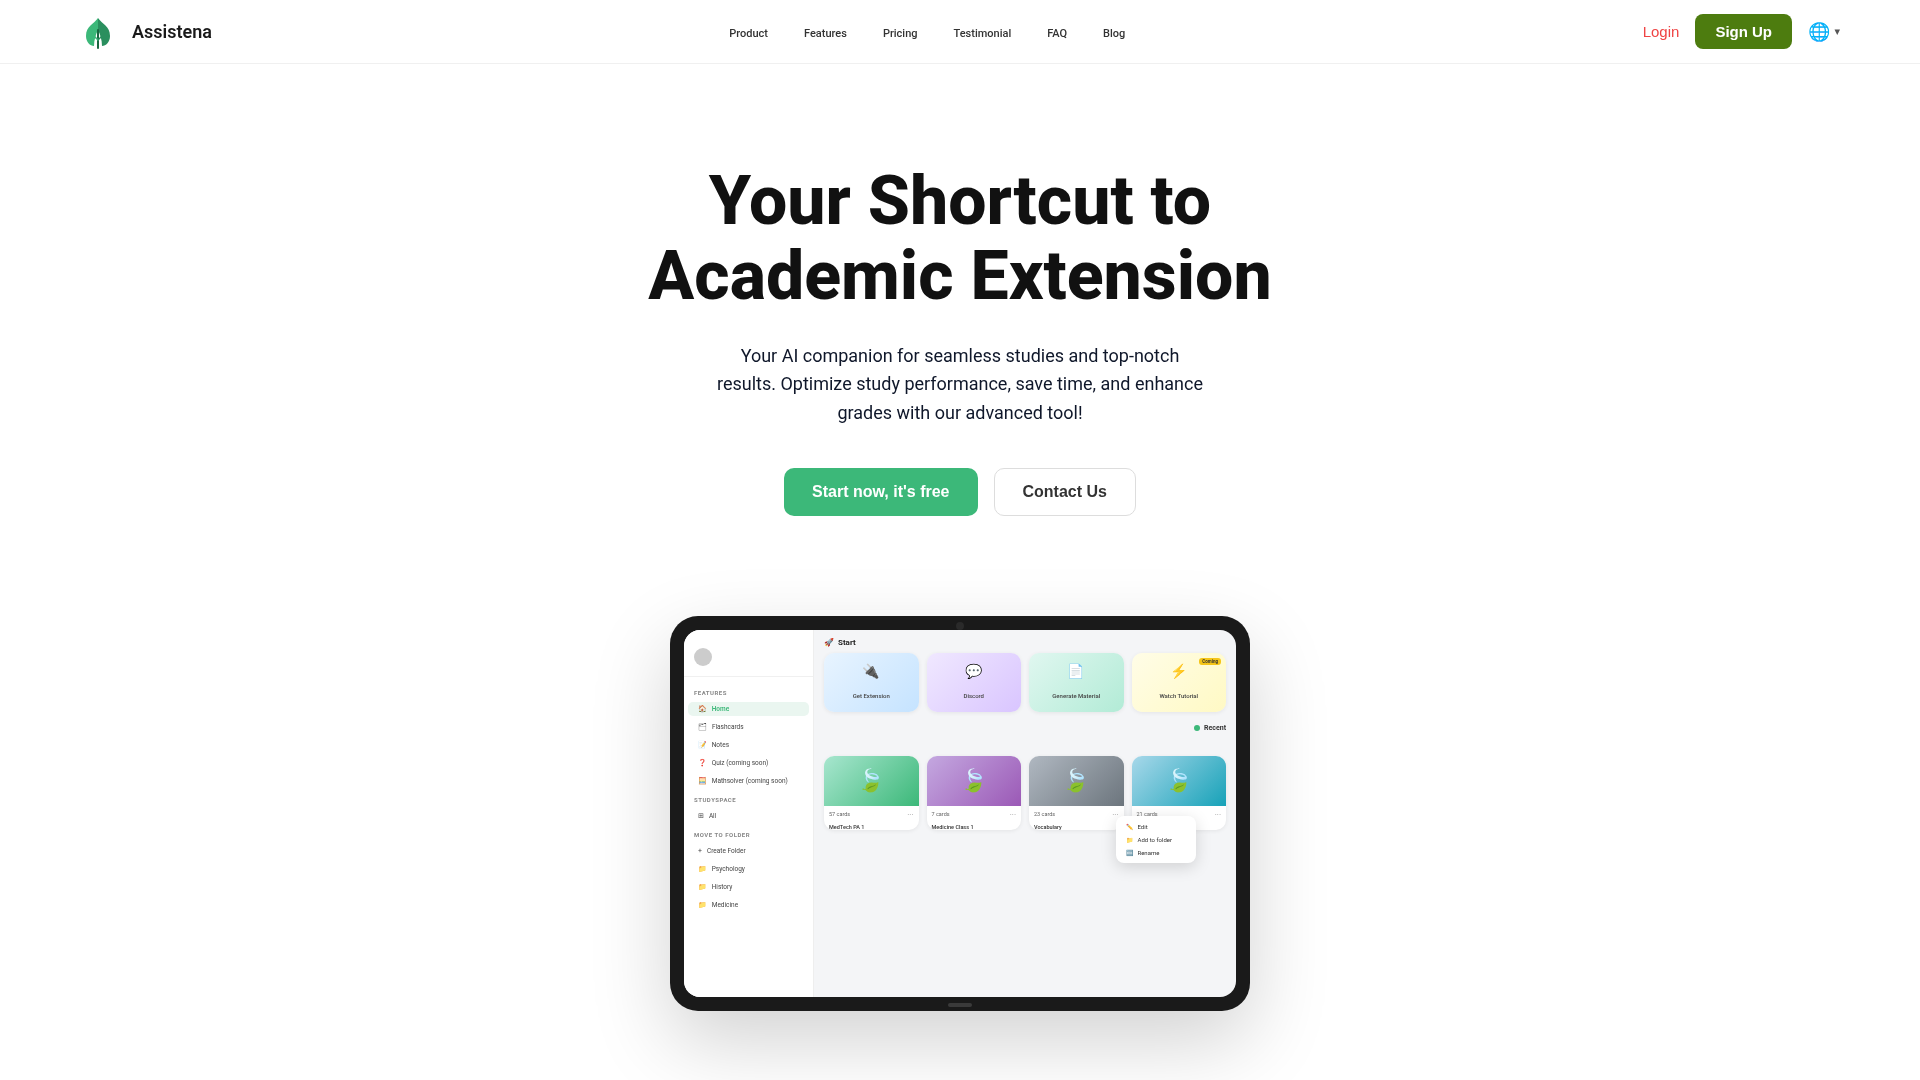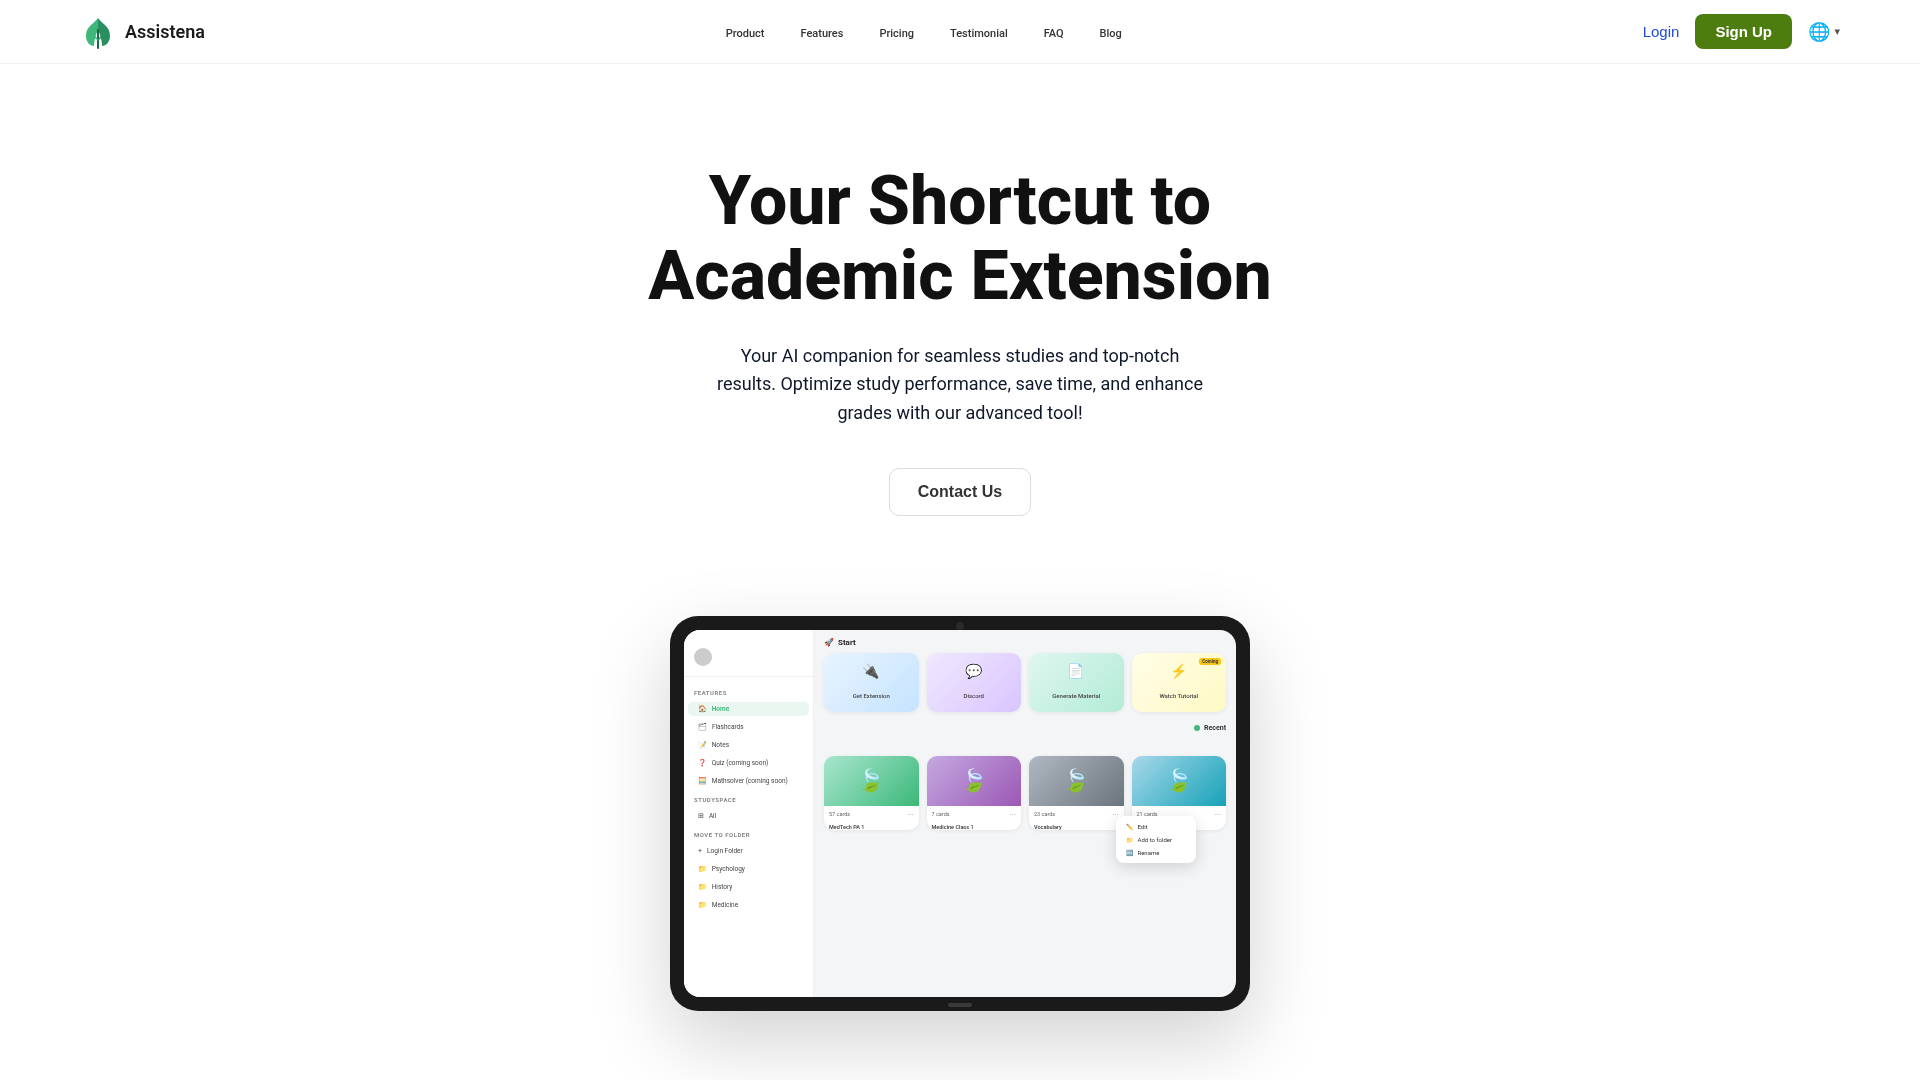--- a/index.html
+++ b/index.html
@@ -20,21 +20,21 @@
       height: 64px;
       border-bottom: 1px solid #f0f0f0;
       position: sticky;
       top: 0;
       background: #fff;
       z-index: 100;
     }
     .nav-logo {
       display: flex;
       align-items: center;
-      gap: 9px;
+      gap: 16px;
       text-decoration: none;
       color: #1a1a1a;
     }
     .nav-logo-icon {
       width: 36px;
       height: 36px;
     }
     .nav-logo-text {
       font-size: 18px;
       font-weight: 600;
@@ -54,21 +54,21 @@
     .nav-actions {
       display: flex;
       align-items: center;
       gap: 16px;
     }
     .btn-login {
       background: none;
       border: none;
       font-size: 15px;
       font-weight: 500;
-      color: #1d4ed8;
+      color: #ef4444;
       cursor: pointer;
     }
     .btn-signup {
       background: #4d7c0f;
       color: #fff;
       border: none;
       border-radius: 8px;
       padding: 9px 20px;
       font-size: 15px;
       font-weight: 600;
@@ -412,20 +412,21 @@
   </div>
 </nav>
 
 <section class="hero">
   <h1 class="hero-title">
     <span>Your Shortcut to</span><br>
     <span>Academic Extension</span>
   </h1>
   <p class="hero-subtitle">Your AI companion for seamless studies and top-notch results. Optimize study performance, save time, and enhance grades with our advanced tool!</p>
   <div class="hero-buttons">
+    <button class="btn-start">Start now, it's free</button>
     <button class="btn-contact">Contact Us</button>
   </div>
 </section>
 
 <div class="device-wrapper">
   <div class="tablet">
     <div class="tablet-camera"></div>
     <div class="tablet-screen">
 
       <div class="app-sidebar">
@@ -454,21 +455,21 @@
           <span>Mathsolver (coming soon)</span>
         </div>
         <div class="sidebar-section-label">Studyspace</div>
         <div class="sidebar-item-row">
           <span class="sidebar-icon">⊞</span>
           <span>All</span>
         </div>
         <div class="sidebar-section-label">Move to folder</div>
         <div class="sidebar-item-row">
           <span class="sidebar-icon">+</span>
-          <span>Login Folder</span>
+          <span>Create Folder</span>
         </div>
         <div class="sidebar-item-row">
           <span class="sidebar-icon">📁</span>
           <span>Psychology</span>
         </div>
         <div class="sidebar-item-row">
           <span class="sidebar-icon">📁</span>
           <span>History</span>
         </div>
         <div class="sidebar-item-row">

